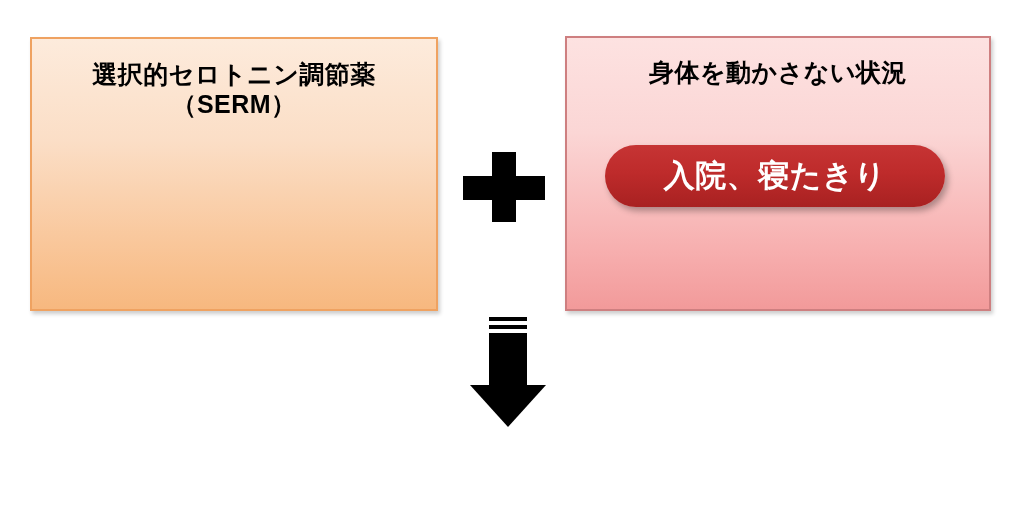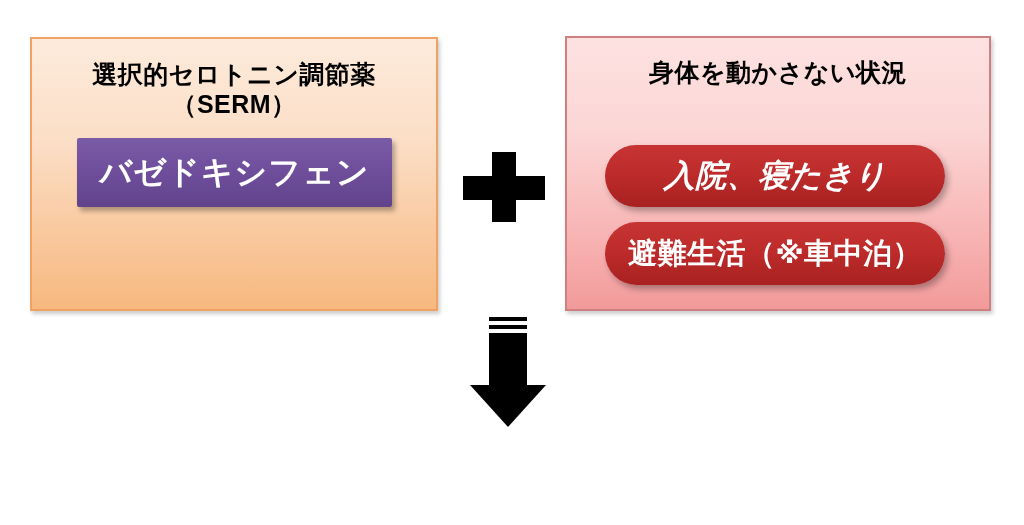--- a/index.html
+++ b/index.html
@@ -107,21 +107,20 @@
     letter-spacing: 0.5px;
     border-radius: 999px;
     box-shadow: 3px 4px 6px rgba(0,0,0,0.30);
     background: linear-gradient(to bottom, #C63434 0%, #BE2B2B 45%, #A82121 100%);
   }
   #chip-hospitalized {
     left: 38px;
     top: 107px;
     width: 340px;
     height: 62px;
-    font-style: italic;
   }
   #chip-evacuation {
     left: 38px;
     top: 184px;
     width: 340px;
     height: 63px;
     font-size: 29px;
   }
 
   
@@ -202,35 +201,33 @@
 </style>
 </head>
 <body>
 
 <div class="stage">
 
   <div class="group-box" id="box-serm">
     <div class="box-title">選択的セロトニン調節薬
 （SERM）</div>
 
-    <div class="chip-rect" id="chip-bazedoxifene">バゼドキシフェン</div>
 
   </div>
 
   <div id="plus-sign">
     <div class="bar-h"></div>
     <div class="bar-v"></div>
   </div>
 
   <div class="group-box" id="box-immobility">
     <div class="box-title">身体を動かさない状況</div>
 
     <div class="chip-pill" id="chip-hospitalized">入院、寝たきり</div>
 
-    <div class="chip-pill" id="chip-evacuation">避難生活（※車中泊）</div>
   </div>
 
   <div id="down-arrow">
     <div class="cap-a"></div>
     <div class="cap-b"></div>
     <div class="shaft"></div>
     <div class="head"></div>
   </div>
 
 

